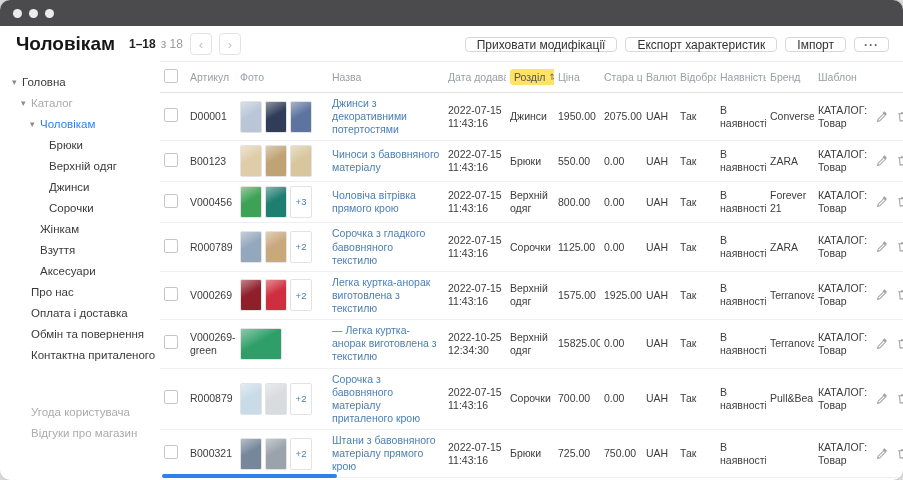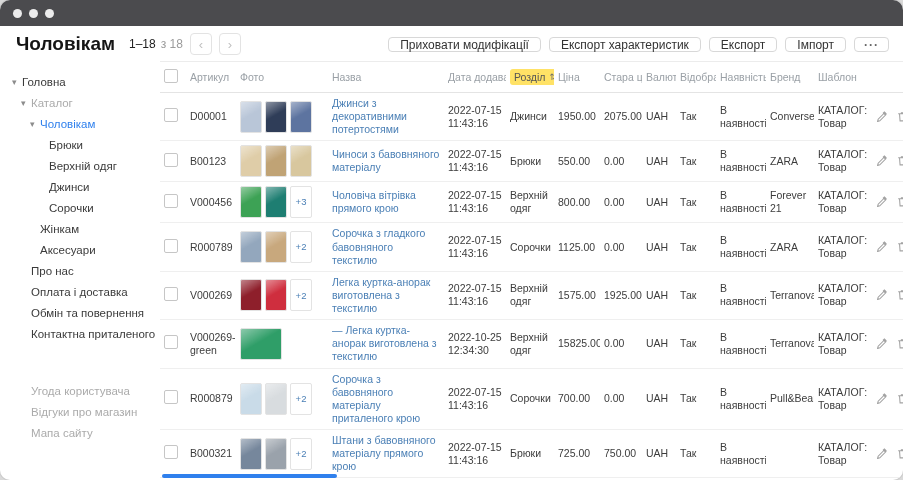--- a/index.html
+++ b/index.html
@@ -10,21 +10,21 @@
   }
   .window{position:absolute;inset:0;background:#fff;border-radius:10px;overflow:hidden;
     box-shadow:0 0 0 1px rgba(0,0,0,.06);display:flex;flex-direction:column;}
   
   .titlebar{height:26px;flex:0 0 26px;background:#4b4b4e;display:flex;align-items:center;gap:7px;padding:0 13px;}
   .dot{width:9px;height:9px;border-radius:50%;background:#ececec;cursor:pointer;}
   
   .header{display:flex;align-items:center;gap:10px;padding:7px 14px 6px 16px;flex:0 0 auto;}
   .page-title{font-size:19px;font-weight:700;color:#151515;margin:0;}
   .pagination{display:flex;align-items:center;gap:5px;font-size:12px;margin-left:4px;}
-  .pg-range{font-weight:400;color:#222;}
+  .pg-range{font-weight:700;color:#222;}
   .pg-total{color:#9b9b9b;}
   .pgbtn{width:22px;height:22px;border:1px solid #e3e3e3;background:#fff;border-radius:4px;
     color:#c0c0c0;font-size:13px;line-height:1;cursor:pointer;padding:0;margin-left:2px;}
   .toolbar{margin-left:auto;display:flex;gap:8px;align-items:center;}
   .toolbar button{height:15px;padding:0 11px;font-size:12px;border:1px solid #d8d8d8;border-radius:4px;
     background:#fff;color:#333;cursor:pointer;white-space:nowrap;font-family:inherit;}
   .toolbar button.primary{background:#2f80ed;border-color:#2f80ed;color:#fff;}
   .toolbar button.more{padding:0 9px;color:#666;font-weight:700;letter-spacing:1px;}
   
   .main{flex:1;display:flex;overflow:hidden;}
@@ -71,21 +71,20 @@
     <h1 class="page-title">Чоловікам</h1>
     <div class="pagination">
       <span class="pg-range">1–18</span>
       <span class="pg-total">з 18</span>
       <button class="pgbtn"><span>‹</span></button>
       <button class="pgbtn"><span>›</span></button>
     </div>
     <div class="toolbar">
       <button>Приховати модифікації</button>
       <button>Експорт характеристик</button>
-      <button>Експорт</button>
       <button>Імпорт</button>
       <button class="more">···</button>
     </div>
   </div>
 
   <div class="main">
     <nav class="sidebar">
         <div class="side-item" style="padding-left: 2px;">
     <span class="arrow">▾</span>
     <span class="lbl">Головна</span>
@@ -113,20 +112,24 @@
         <div class="side-item" style="padding-left: 29px;">
     <span class="arrow" style="visibility: hidden;"></span>
     <span class="lbl">Сорочки</span>
   </div>
         <div class="side-item" style="padding-left: 20px;">
     <span class="arrow" style="visibility: hidden;"></span>
     <span class="lbl">Жінкам</span>
   </div>
         <div class="side-item" style="padding-left: 20px;">
     <span class="arrow" style="visibility: hidden;"></span>
+    <span class="lbl">Взуття</span>
+  </div>
+        <div class="side-item" style="padding-left: 20px;">
+    <span class="arrow" style="visibility: hidden;"></span>
     <span class="lbl">Аксесуари</span>
   </div>
         <div class="side-item" style="padding-left: 11px;">
     <span class="arrow" style="visibility: hidden;"></span>
     <span class="lbl">Про нас</span>
   </div>
         <div class="side-item" style="padding-left: 11px;">
     <span class="arrow" style="visibility: hidden;"></span>
     <span class="lbl">Оплата і доставка</span>
   </div>
@@ -138,24 +141,20 @@
     <span class="arrow" style="visibility: hidden;"></span>
     <span class="lbl">Контактна приталеного</span>
   </div>
         <div class="side-item muted" style="padding-left: 11px; margin-top: 36px;">
     <span class="arrow" style="visibility: hidden;"></span>
     <span class="lbl">Угода користувача</span>
   </div>
         <div class="side-item muted" style="padding-left: 11px; text-align: right;">
     <span class="arrow" style="visibility: hidden;"></span>
     <span class="lbl">Відгуки про магазин</span>
-  </div>
-        <div class="side-item muted" style="padding-left: 11px;">
-    <span class="arrow" style="visibility: hidden;"></span>
-    <span class="lbl">Мапа сайту</span>
   </div>
       </nav>
 
     <div class="content">
       <table>
         <colgroup>
           <col style="width:26px">
             <col style="width:50px">
             <col style="width:92px">
             <col style="width:116px">

